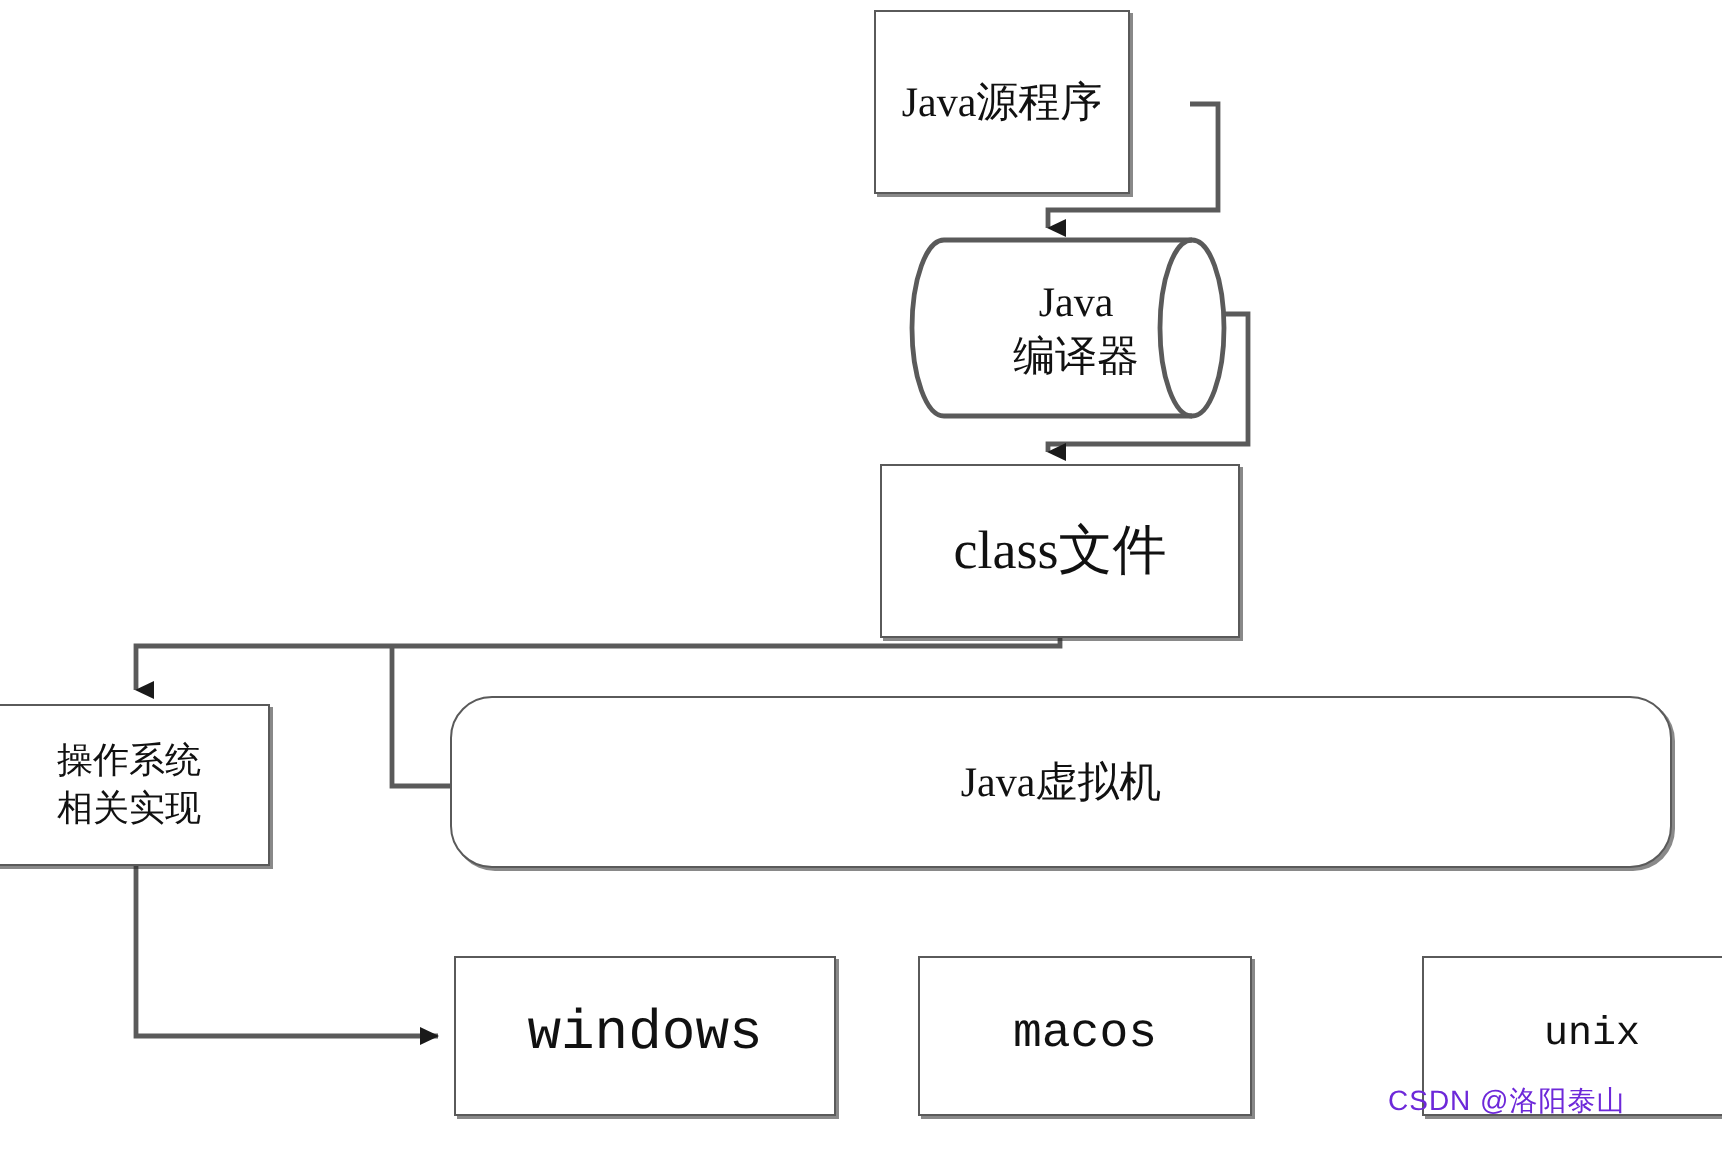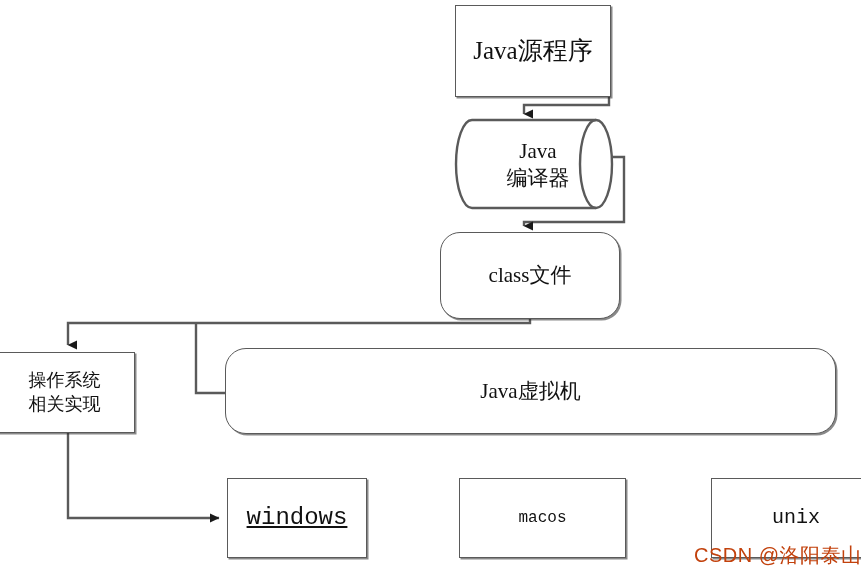--- a/index.html
+++ b/index.html
@@ -26,39 +26,39 @@
     white-space:pre-line;
   }
   .boxshape{
     border:1.6px solid #5a5a5a;
     box-shadow:1.5px 1.5px 0 0 rgba(40,40,40,0.55);
   }
   .label-serif{font-family:"Liberation Serif", serif;}
   .label-mono{font-family:"Liberation Mono", monospace;}
 
   
-  #n-source   {left:455px; top:5px;   width:156px; height:92px;  font-size:25px;}
+  #n-source   {left:437px; top:5px;   width:128px; height:92px;  font-size:21px;}
   #n-compiler {left:457px; top:120px; width:162px; height:89px;  font-size:21px;}
-  #n-class    {left:440px; top:232px; width:180px; height:87px;  font-size:21px;border-radius:20px;}
+  #n-class    {left:440px; top:232px; width:180px; height:87px;  font-size:27px;}
   #n-os       {left:-6px;  top:352px; width:141px; height:81px;  font-size:18px;}
   #n-jvm      {left:225px; top:348px; width:611px; height:86px;  font-size:21px;border-radius:21px;}
-  #n-windows  {left:227px; top:478px; width:140px; height:80px;  font-size:24px;text-decoration:underline;}
-  #n-macos    {left:459px; top:478px; width:167px; height:80px;  font-size:16px;}
+  #n-windows  {left:227px; top:478px; width:191px; height:80px;  font-size:28px;}
+  #n-macos    {left:459px; top:478px; width:167px; height:80px;  font-size:24px;}
   #n-unix     {left:668px; top:478px; width:170px; height:80px;  font-size:20px;margin-left:43px;}
 
   
   #n-compiler{border:none;box-shadow:none;background:transparent;}
   .cyl-text{position:relative;z-index:2;}
 
   #watermark{
     position:absolute;
     left:694px; top:542px;
     font-family:"Liberation Sans", sans-serif;
-    font-size:20px;
-    color:#c2410c;
+    font-size:14px;
+    color:#6d28d9;
     letter-spacing:0.5px;
     white-space:nowrap;
     user-select:none;
   }
 </style>
 </head>
 <body>
 
 <svg id="canvas" viewBox="0 0 861 578" xmlns="http://www.w3.org/2000/svg">
   <defs>

